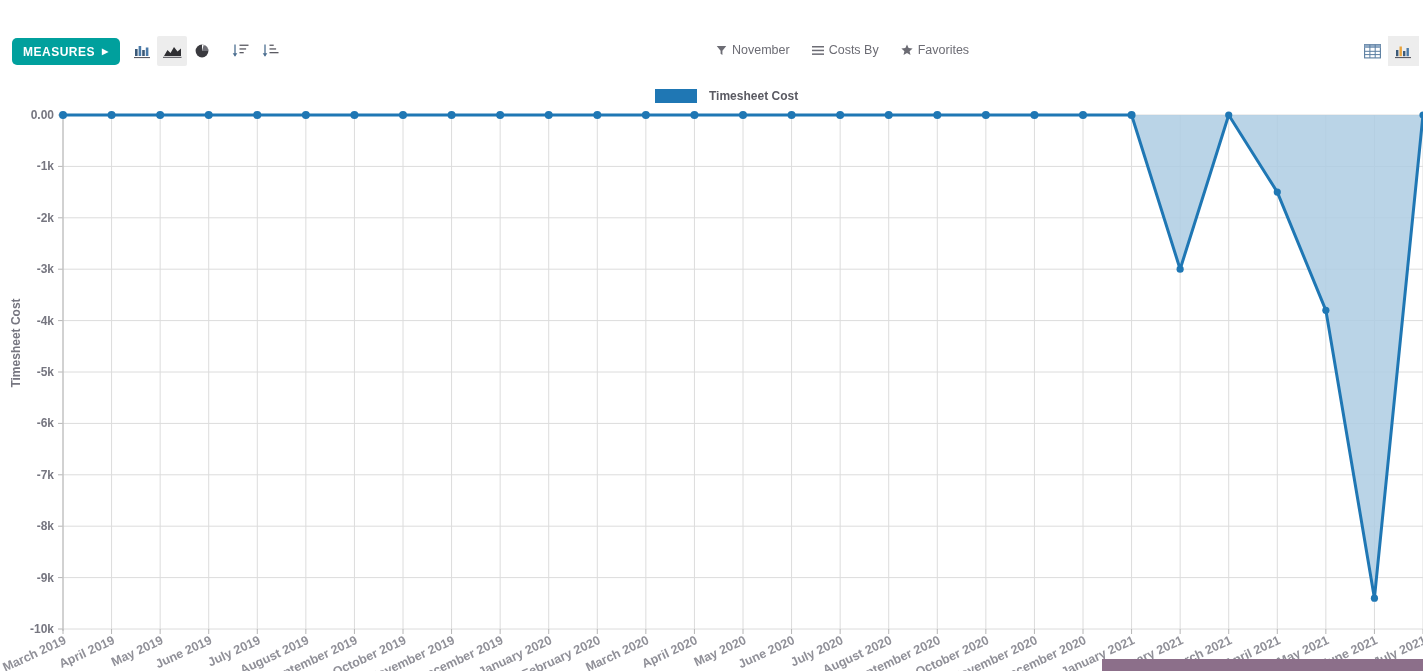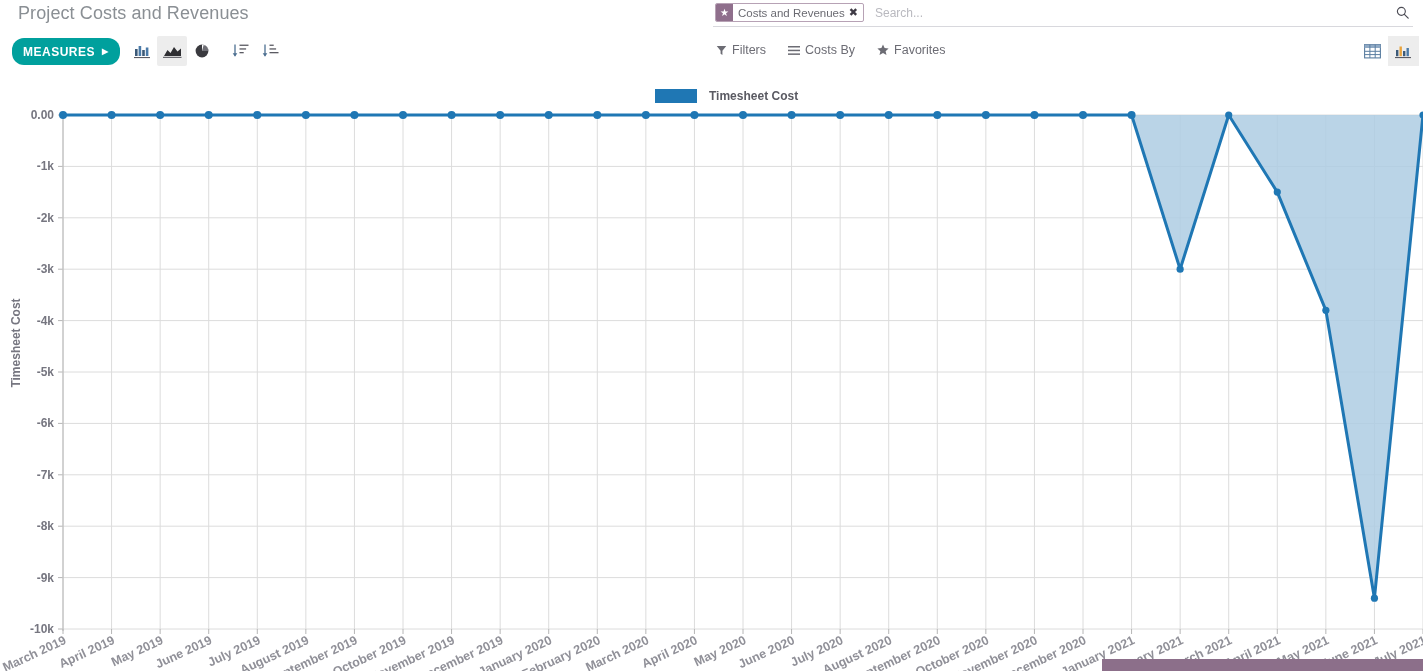--- a/index.html
+++ b/index.html
@@ -57,21 +57,21 @@
     color: #4c4c55; cursor: pointer;
   }
 
   .cp-row2 { position: absolute; left: 0; top: 32px; width: 1423px; height: 40px; }
 
   .measures-btn {
     position: absolute; left: 12px; top: 6px;
     height: 27px; padding: 0 11px;
     background: #00a09d; color: #fff;
     font-size: 12px; font-weight: bold; letter-spacing: .5px;
-    border: 0; border-radius: 12px;
+    border: 0; border-radius: 5px;
     display: flex; align-items: center; gap: 7px;
     cursor: pointer;
     font-family: "Liberation Sans", sans-serif;
   }
   .measures-caret { font-size: 8px; line-height: 1; }
 
   .chart-btns { position: absolute; left: 127px; top: 4px; display: flex; align-items: center; }
   .cbtn {
     width: 30px; height: 30px; display: flex; align-items: center; justify-content: center;
     cursor: pointer; border-radius: 2px; background: transparent;
@@ -116,38 +116,20 @@
     background: #8c6f8a;
   }
 
   svg text { font-family: "Liberation Sans", sans-serif; }
 </style>
 </head>
 <body>
 
 <div id="app">
 
-  <div class="cp-row1">
-    <div class="page-title">Project Costs and Revenues</div>
-
-    <div class="searchview">
-      <div class="facet">
-        <span class="facet-badge">★</span>
-        <span class="facet-label">Costs and Revenues</span>
-        <span class="facet-x">✖</span>
-      </div>
-      <input class="search-input" type="text" placeholder="Search..." style="">
-      <div class="search-btn">
-        <svg width="13" height="13" viewBox="0 0 16 16">
-          <circle cx="6.6" cy="6.6" r="4.9" fill="none" stroke="#4c4c55" stroke-width="1.4"></circle>
-          <line x1="10.3" y1="10.3" x2="15" y2="15" stroke="#4c4c55" stroke-width="1.5" stroke-linecap="round"></line>
-        </svg>
-      </div>
-    </div>
-  </div>
 
   <div class="cp-row2">
 
     <button class="measures-btn">
       <span>MEASURES</span>
       <span class="measures-caret">▶</span>
     </button>
 
     <div class="chart-btns">
 
@@ -195,21 +177,21 @@
           <rect x="7.5" y="9" width="9" height="1.3" fill="#5a5a62"></rect>
         </svg>
       </div>
     </div>
 
     <div class="filters-group">
       <div class="fg-item">
         <svg width="11" height="11" viewBox="0 0 12 12">
           <path d="M0.8 1 L11.2 1 L7 6.2 L7 11 L5 9.6 L5 6.2 Z" fill="#6c6c74"></path>
         </svg>
-        <span>Filters</span>
+        <span>November</span>
       </div>
       <div class="fg-item">
         <svg width="12" height="11" viewBox="0 0 12 11">
           <rect x="0" y="1" width="12" height="1.5" fill="#6c6c74"></rect>
           <rect x="0" y="4.7" width="12" height="1.5" fill="#6c6c74"></rect>
           <rect x="0" y="8.4" width="12" height="1.5" fill="#6c6c74"></rect>
         </svg>
         <span>Costs By</span>
       </div>
       <div class="fg-item">

